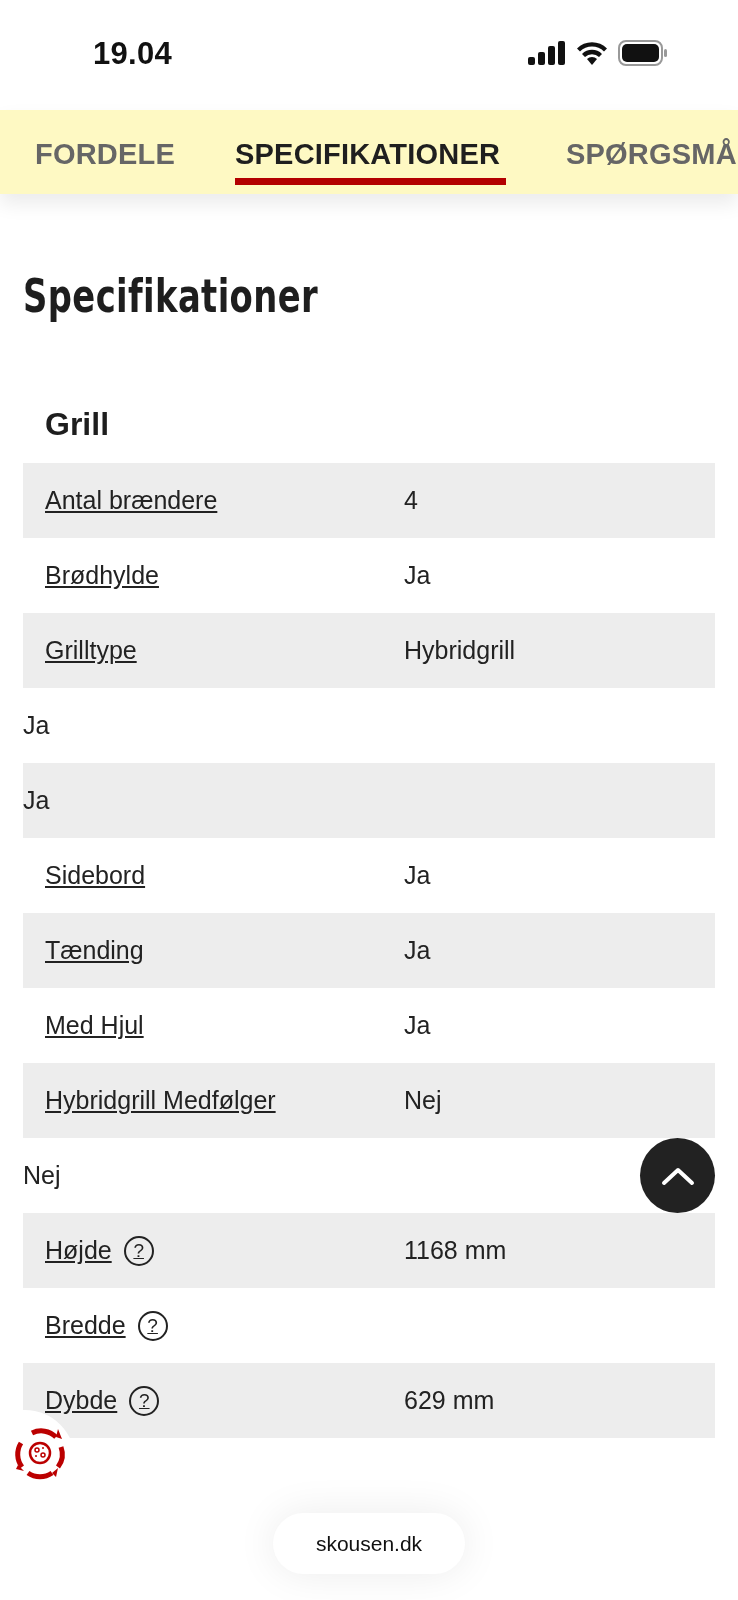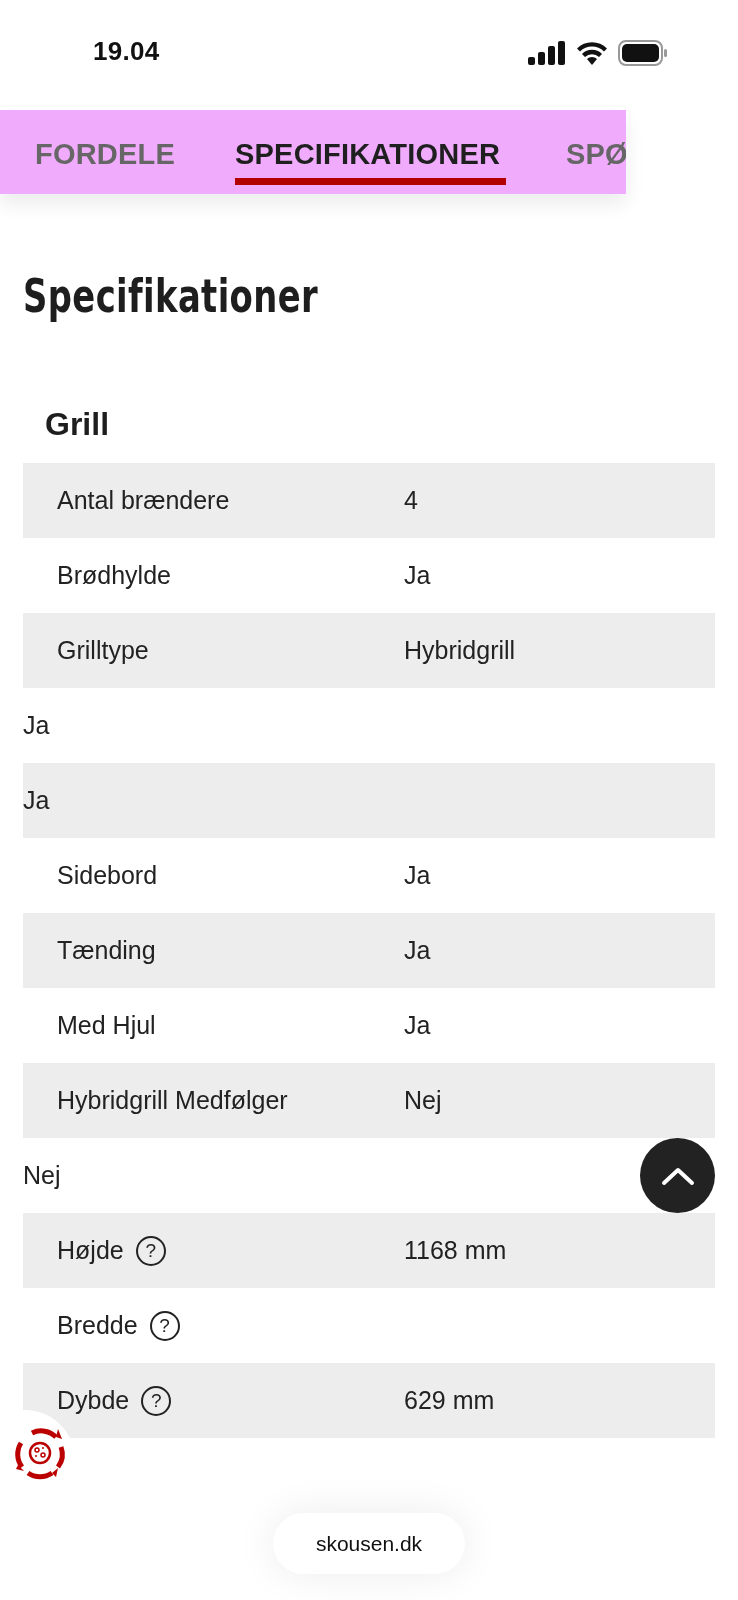--- a/index.html
+++ b/index.html
@@ -1,35 +1,35 @@
 <!DOCTYPE html>
 <html><head>
 <meta charset="utf-8">
 <style>
   * { box-sizing: border-box; margin: 0; padding: 0; }
   html, body { width: 738px; height: 1600px; overflow: hidden; background: #ffffff; }
   body { font-family: "Liberation Sans", sans-serif; color: #222; position: relative; }
 
   .status-bar { position: absolute; top: 0; left: 0; width: 738px; height: 100px; }
-  .status-time { position: absolute; left: 93px; top: 36px; font-size: 26px; font-weight: 700; color: #111; letter-spacing: 0.3px; font-family: "Liberation Sans", sans-serif; }
+  .status-time { position: absolute; left: 93px; top: 36px; font-size: 31px; font-weight: 700; color: #111; letter-spacing: 0.3px; font-family: "Liberation Sans", sans-serif; }
   .status-icons { position: absolute; left: 528px; top: 40px; display: flex; align-items: center; gap: 10px; }
 
-  .tabs { position: absolute; top: 110px; left: 0; width: 626px; height: 84px; background: #f0abfc; box-shadow: 0 10px 18px rgba(0,0,0,0.08); overflow: hidden; }
+  .tabs { position: absolute; top: 110px; left: 0; width: 738px; height: 84px; background: #fef9c3; box-shadow: 0 10px 18px rgba(0,0,0,0.08); overflow: hidden; }
   .tab { position: absolute; top: 28px; font-size: 29px; font-weight: 700; color: #666; white-space: nowrap; letter-spacing: 0.2px; font-family: "Liberation Sans", sans-serif; }
   .tab.active { color: #1f1f1f; }
   .tab-underline { position: absolute; top: 68px; height: 7px; background: #b30000; }
 
   .page-title { position: absolute; left: 23px; top: 268px; font-size: 47px; font-weight: 700; color: #1e1e1e; font-family: "DejaVu Sans", sans-serif; transform: scaleX(0.72); transform-origin: left top; letter-spacing: 0.5px; }
 
   .group-title { position: absolute; left: 45px; top: 406px; font-size: 32px; font-weight: 700; color: #1e1e1e; }
 
   .spec-table { position: absolute; left: 23px; top: 463px; width: 692px; }
   .spec-row { height: 75px; display: flex; align-items: center; font-size: 25px; color: #222; }
   .spec-row.shaded { background: #ededed; }
-  .spec-label { width: 381px; padding-left: 34px; display: flex; align-items: center; gap: 12px; }
+  .spec-label { width: 381px; padding-left: 22px; display: flex; align-items: center; gap: 12px; text-decoration: underline; }
   .spec-value { flex: 1; }
   .help-icon { width: 30px; height: 30px; border: 2px solid #222; border-radius: 50%; display: inline-flex; align-items: center; justify-content: center; font-size: 19px; line-height: 1; }
 
   .scroll-top { position: absolute; left: 640px; top: 1138px; width: 75px; height: 75px; border-radius: 50%; background: #222; display: flex; align-items: center; justify-content: center; }
 
   .cookie-tab { position: absolute; left: -40px; top: 1410px; width: 115px; height: 100px; background: #fff; border-radius: 0 60px 60px 0; }
   .cookie-icon { position: absolute; left: 12px; top: 1425px; width: 56px; height: 56px; }
 
   .url-pill { position: absolute; left: 273px; top: 1513px; width: 192px; height: 61px; background: #fff; border-radius: 31px; box-shadow: 0 0 40px rgba(0,0,0,0.08); display: flex; align-items: center; justify-content: center; font-size: 21px; color: #111; }
 </style>

